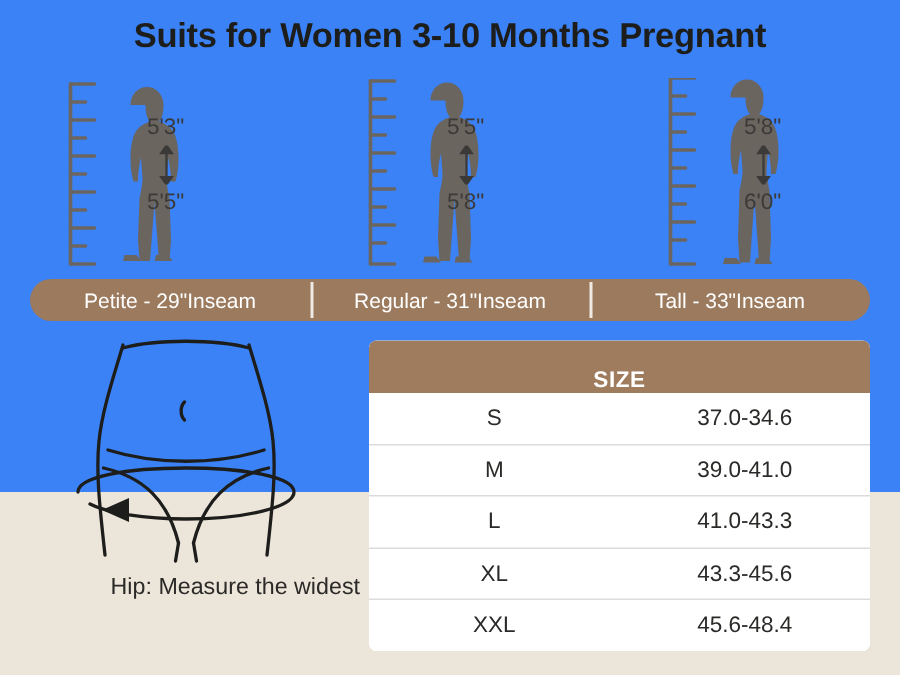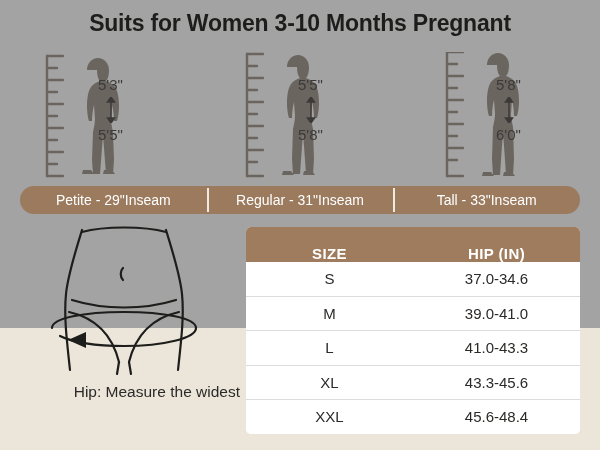--- a/index.html
+++ b/index.html
@@ -11,21 +11,21 @@
     height: 450px;
     background: #ece5da;
     font-family: "Liberation Sans", sans-serif;
     overflow: hidden;
     position: relative;
   }
   #page {
     position: relative;
     width: 600px;
     height: 328px;
-    background: #a3a3a3;
+    background: #3b82f6;
   }
 
   
   .title {
     position: absolute;
     top: 10px;
     left: 0;
     width: 600px;
     text-align: center;
     font-size: 23px;
@@ -335,21 +335,20 @@
       <polygon points="44,118 62,110 62,126" fill="#1d1d1b"></polygon>
     </svg>
     <div class="hip-caption">
       <div>Hip: Measure the widest</div>
     </div>
   </div>
 
   <div class="table">
     <div class="t-head">
       <div class="t-cell">SIZE</div>
-      <div class="t-cell">HIP (IN)</div>
     </div>
     <div class="t-row">
       <div class="t-cell">S</div>
       <div class="t-cell">37.0-34.6</div>
     </div>
     <div class="t-row">
       <div class="t-cell">M</div>
       <div class="t-cell">39.0-41.0</div>
     </div>
     <div class="t-row">

